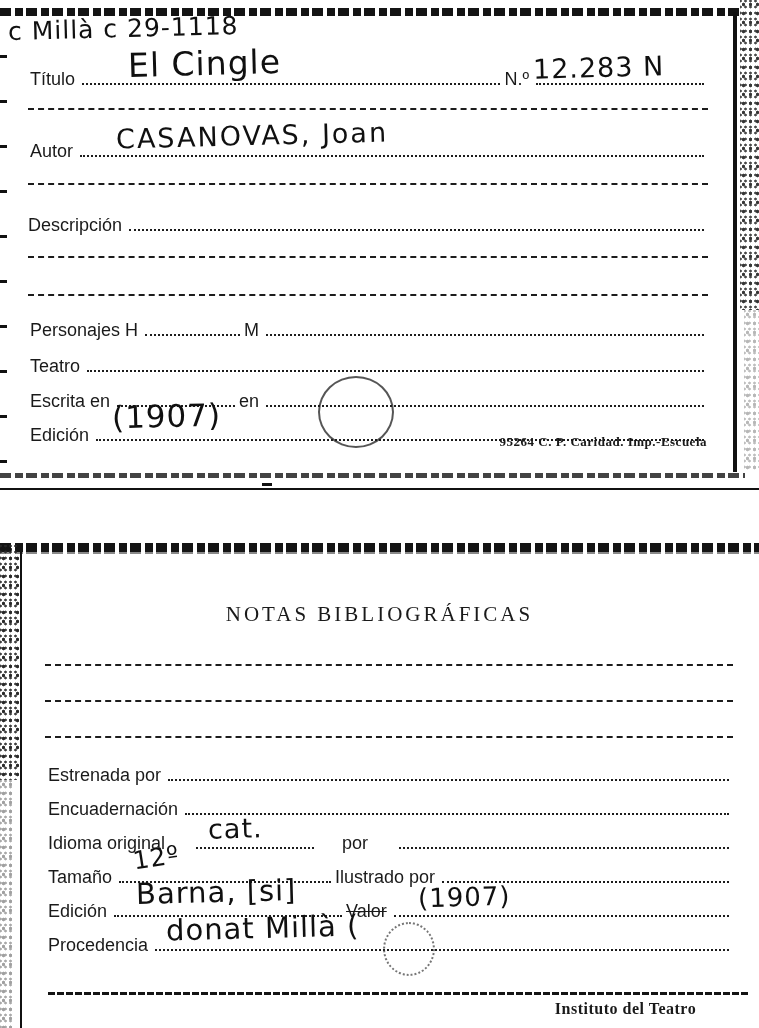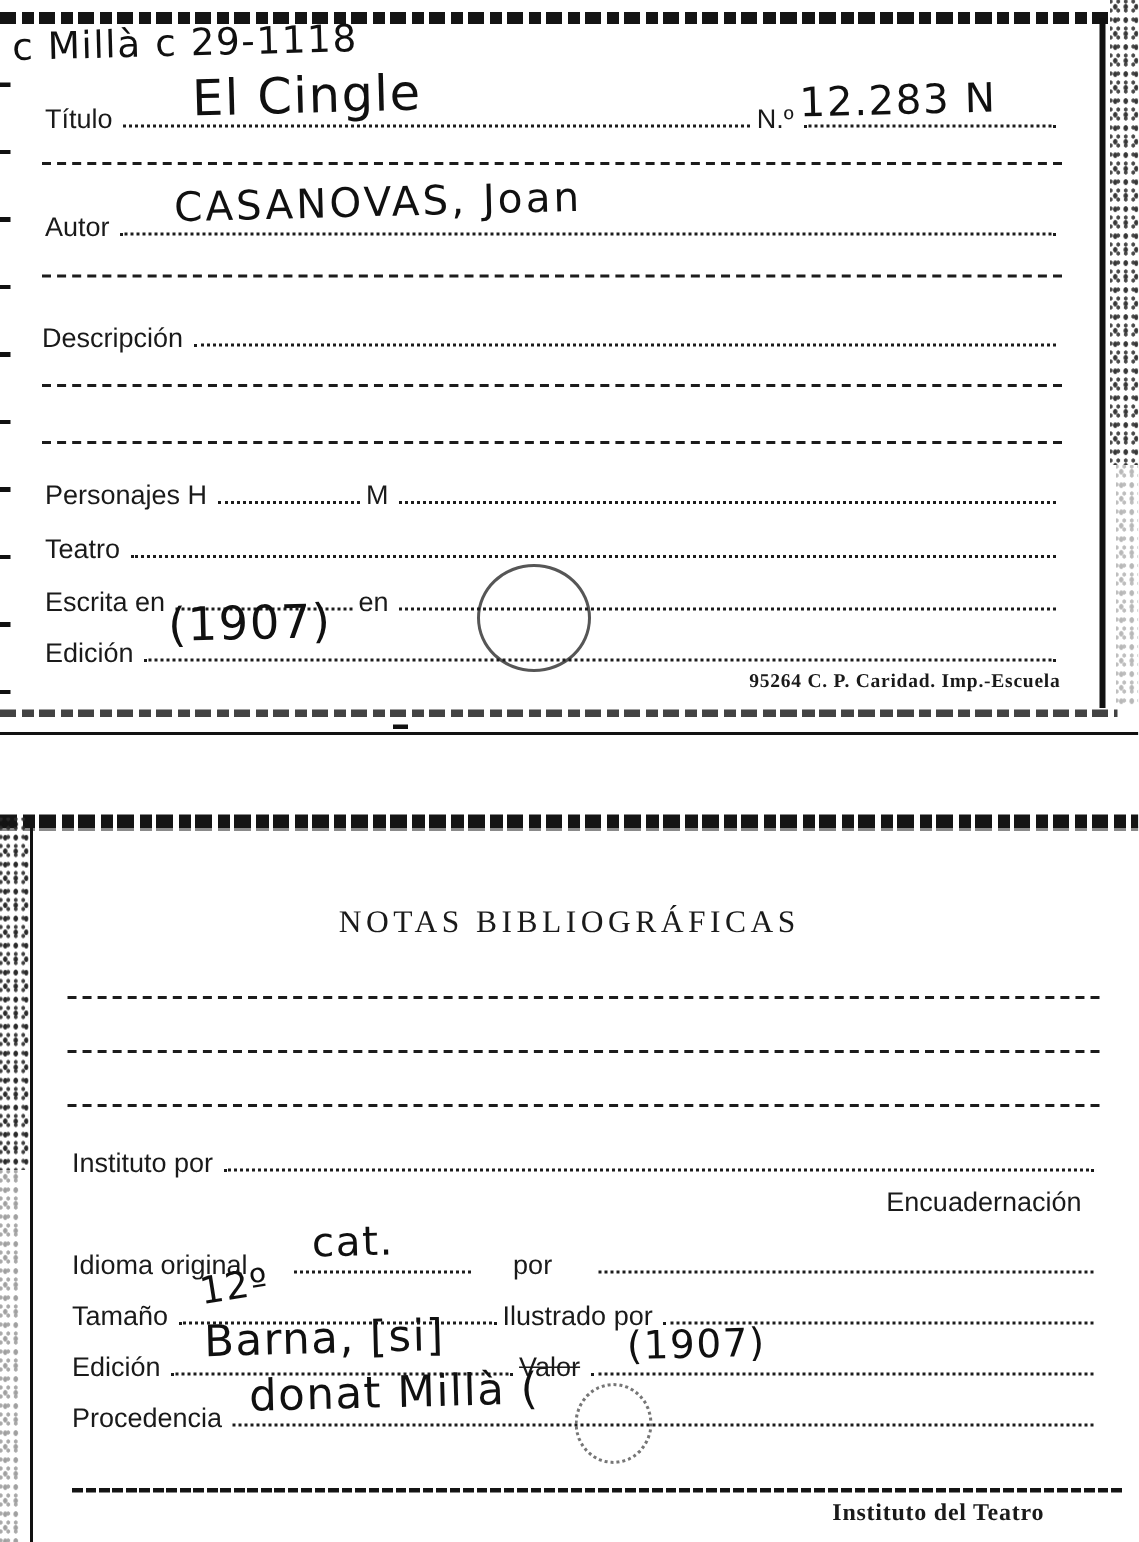--- a/index.html
+++ b/index.html
@@ -112,21 +112,21 @@
     </div>
 
     <div class="row" style="left:30px; top:418px; width:678px; height:28px;">
       <span class="lbl">Edición</span>
       <span class="line"></span>
     </div>
     <div class="hw" style="left:112px; top:401px; font-size:31px;">(1907)</div>
 
     <div class="stamp s1" style="left:318px; top:376px; width:76px; height:72px;"></div>
 
-    <div class="imprint" style="left:455px; top:446px; width:252px;">95264  C. P. Caridad. Imp.-Escuela</div>
+    <div class="imprint" style="left:455px; top:434px; width:252px;">95264  C. P. Caridad. Imp.-Escuela</div>
 
     <div class="torn" style="left:0; top:473px; width:745px; height:5px; opacity:.8;"></div>
     <div class="dash" style="left:0; top:488px; width:759px; height:2px;"></div>
     <div class="dash" style="left:262px; top:483px; width:10px; height:3px;"></div>
   </div>
 
   <div>
 
     <div class="torn" style="left:0; top:543px; width:759px; height:9px;"></div>
     <div class="torn" style="left:0; top:551px; width:759px; height:3px; opacity:.5;"></div>
@@ -135,25 +135,25 @@
     <div class="speckle" style="left:0; top:780px; width:14px; height:248px; opacity:.4;"></div>
     <div class="vborder" style="left:20px; top:552px; width:2px; height:476px;"></div>
 
     <div class="card2-title" style="top:592px;margin-top:10px;">NOTAS BIBLIOGRÁFICAS</div>
 
     <div class="rule" style="left:45px; top:664px; width:688px;"></div>
     <div class="rule" style="left:45px; top:700px; width:688px;"></div>
     <div class="rule" style="left:45px; top:736px; width:688px;"></div>
 
     <div class="row" style="left:48px; top:758px; width:685px; height:28px;">
-      <span class="lbl">Instituto por</span>
+      <span class="lbl">Estrenada por</span>
       <span class="line"></span>
     </div>
 
-    <div class="row" style="left:36px; top:792px; width:685px; height:28px;flex-direction:column;">
+    <div class="row" style="left:48px; top:792px; width:685px; height:28px;">
       <span class="lbl">Encuadernación</span>
       <span class="line"></span>
     </div>
 
     <div class="row" style="left:48px; top:826px; width:685px; height:28px;gap:24px;">
       <span class="lbl">Idioma original</span>
       <span class="line fx" style="width:118px;"></span>
       <span class="lbl">por</span>
       <span class="line"></span>
     </div>

